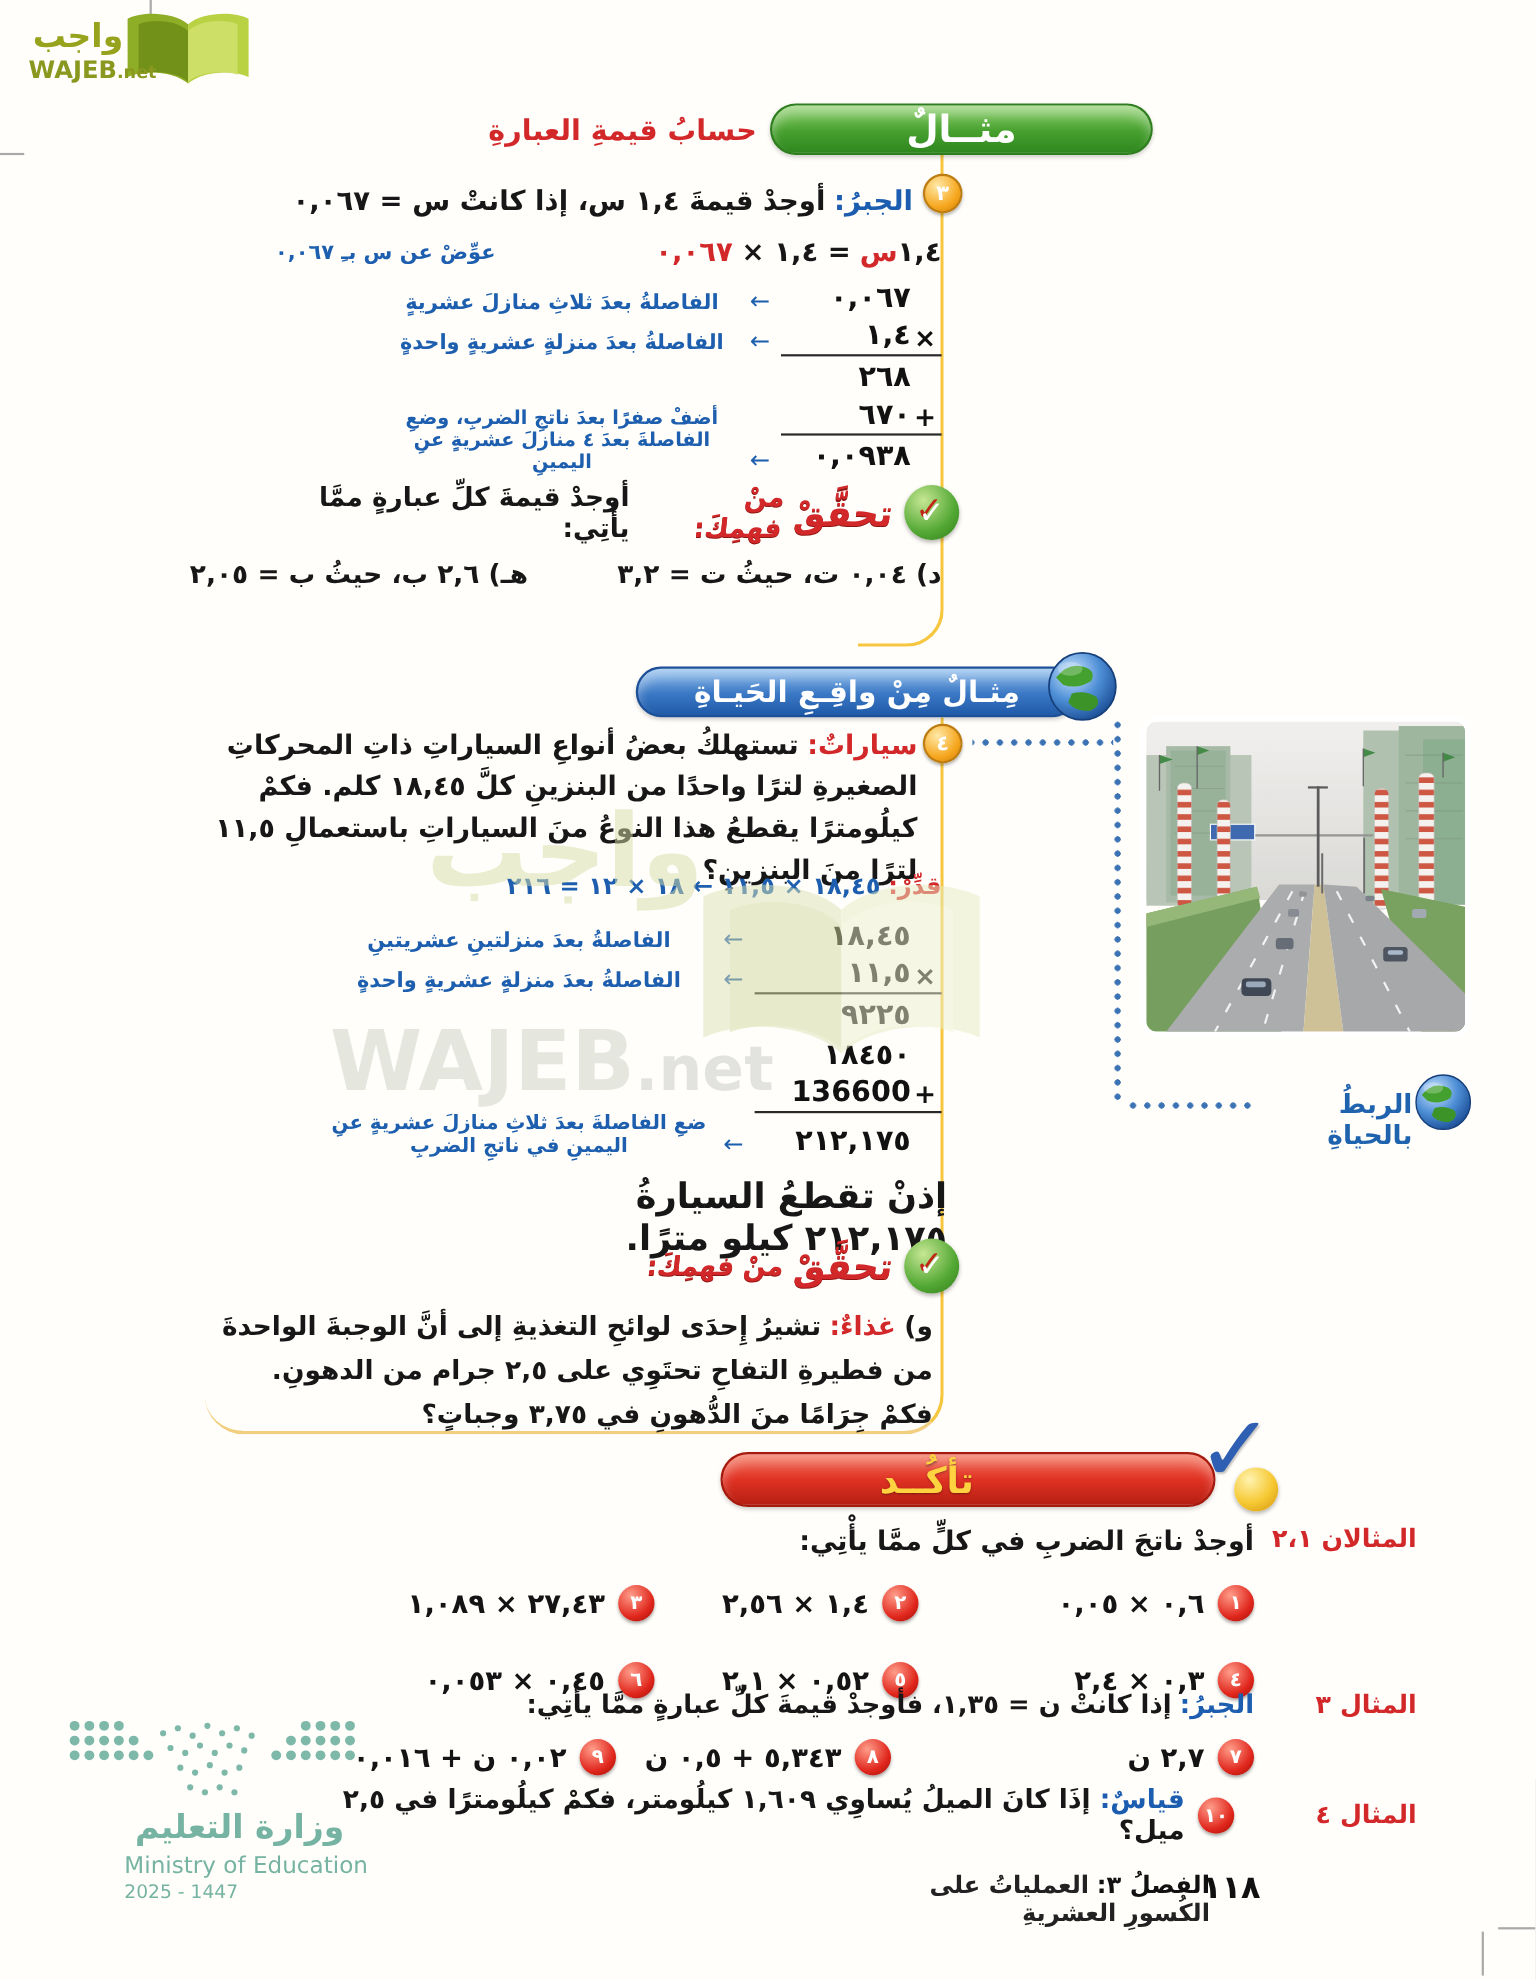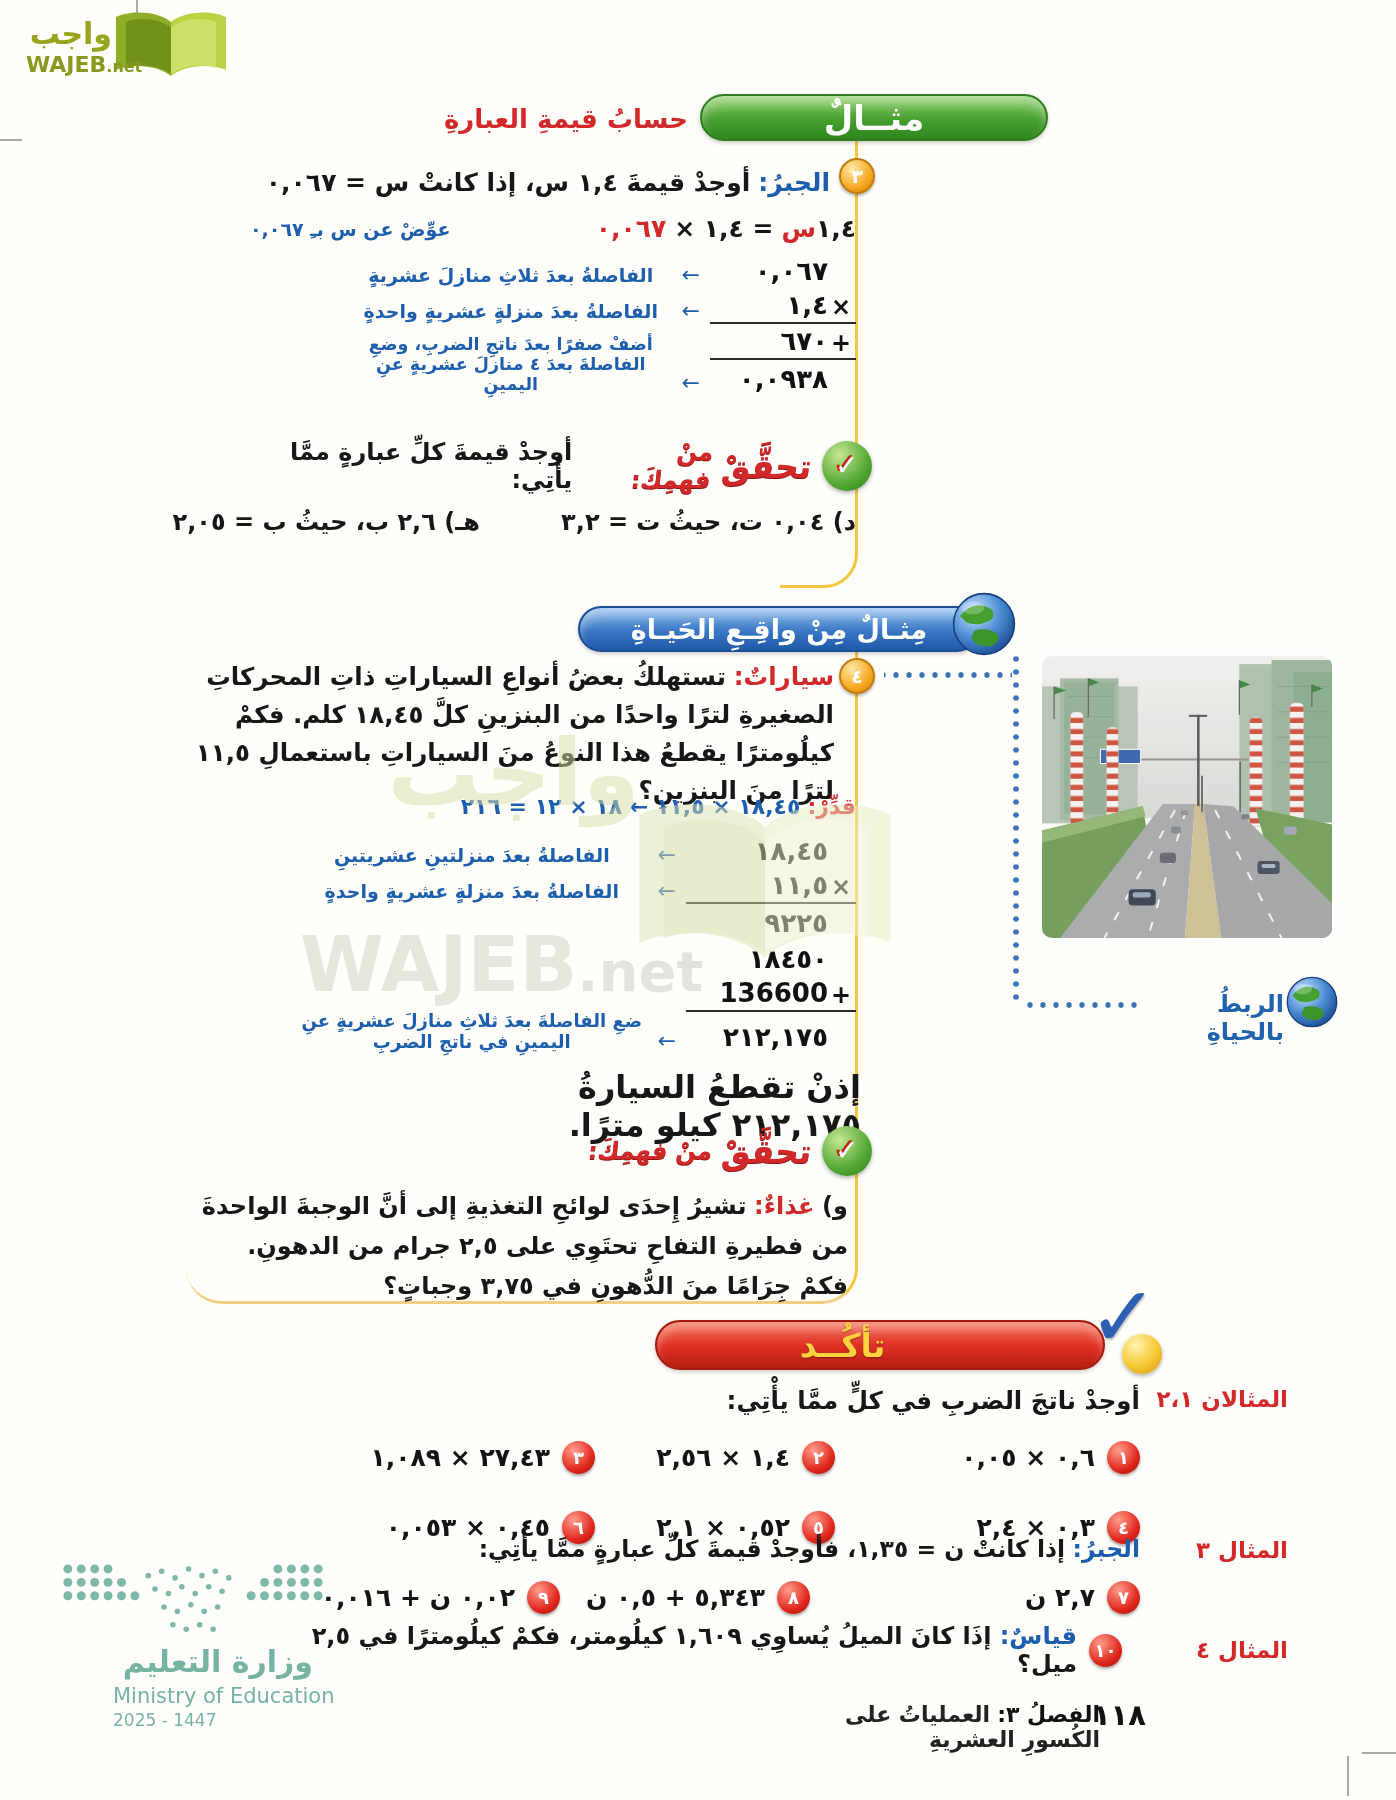--- a/index.html
+++ b/index.html
@@ -113,20 +113,26 @@
       <span class="arrow">←</span>
       <div class="wnote note-blue">الفاصلةُ بعدَ ثلاثِ منازلَ عشريةٍ</div>
     </div>
     <div class="wrow">
       <div class="numcell ruled">
           <span class="sign">×</span>
           <span class="num num-3">١,٤</span>
         </div>
       <span class="arrow">←</span>
       <div class="wnote note-blue">الفاصلةُ بعدَ منزلةٍ عشريةٍ واحدةٍ</div>
+    </div>
+    <div class="wrow">
+      <div class="numcell">
+          <span class="sign"></span>
+          <span class="num num-3">٢٦٨</span>
+        </div>
     </div>
     <div class="wrow">
       <div class="numcell ruled">
           <span class="sign">+</span>
           <span class="num num-3">٦٧٠</span>
         </div>
     </div>
     <div class="wrow">
       <div class="numcell">
           <span class="sign"></span>

